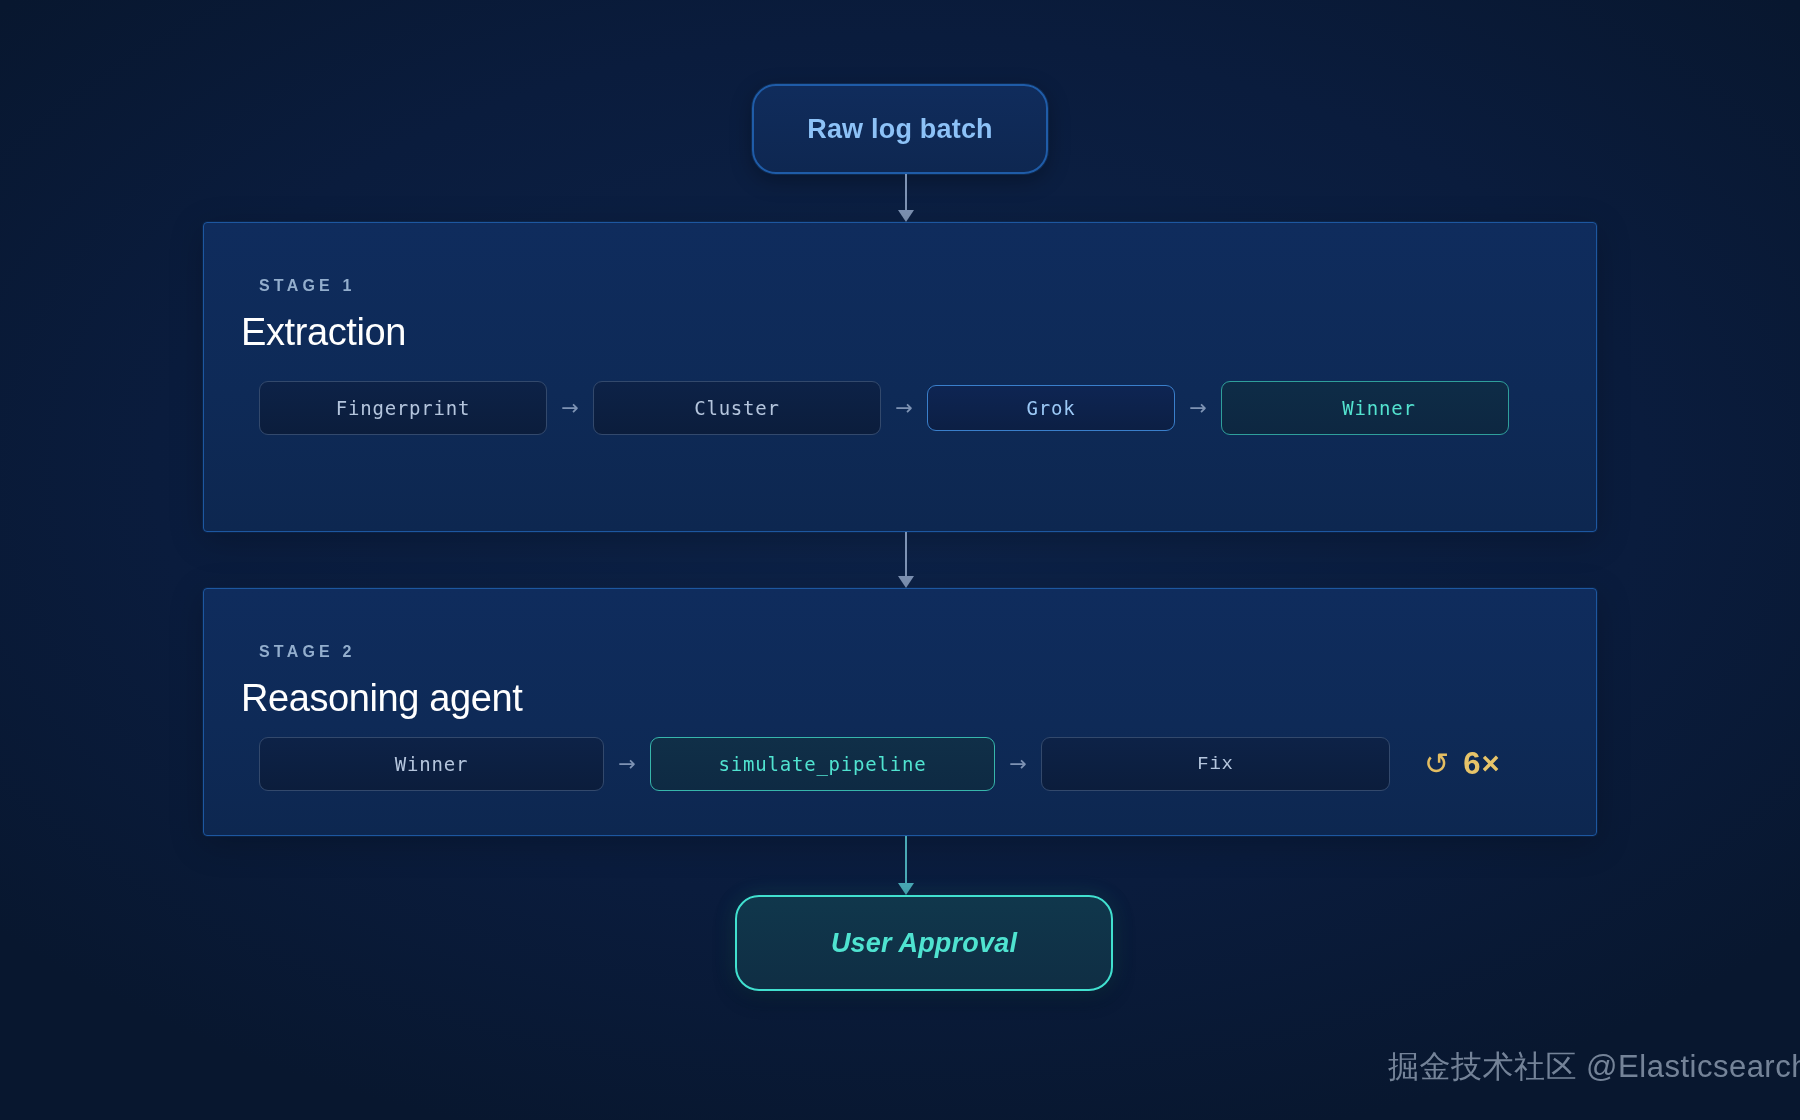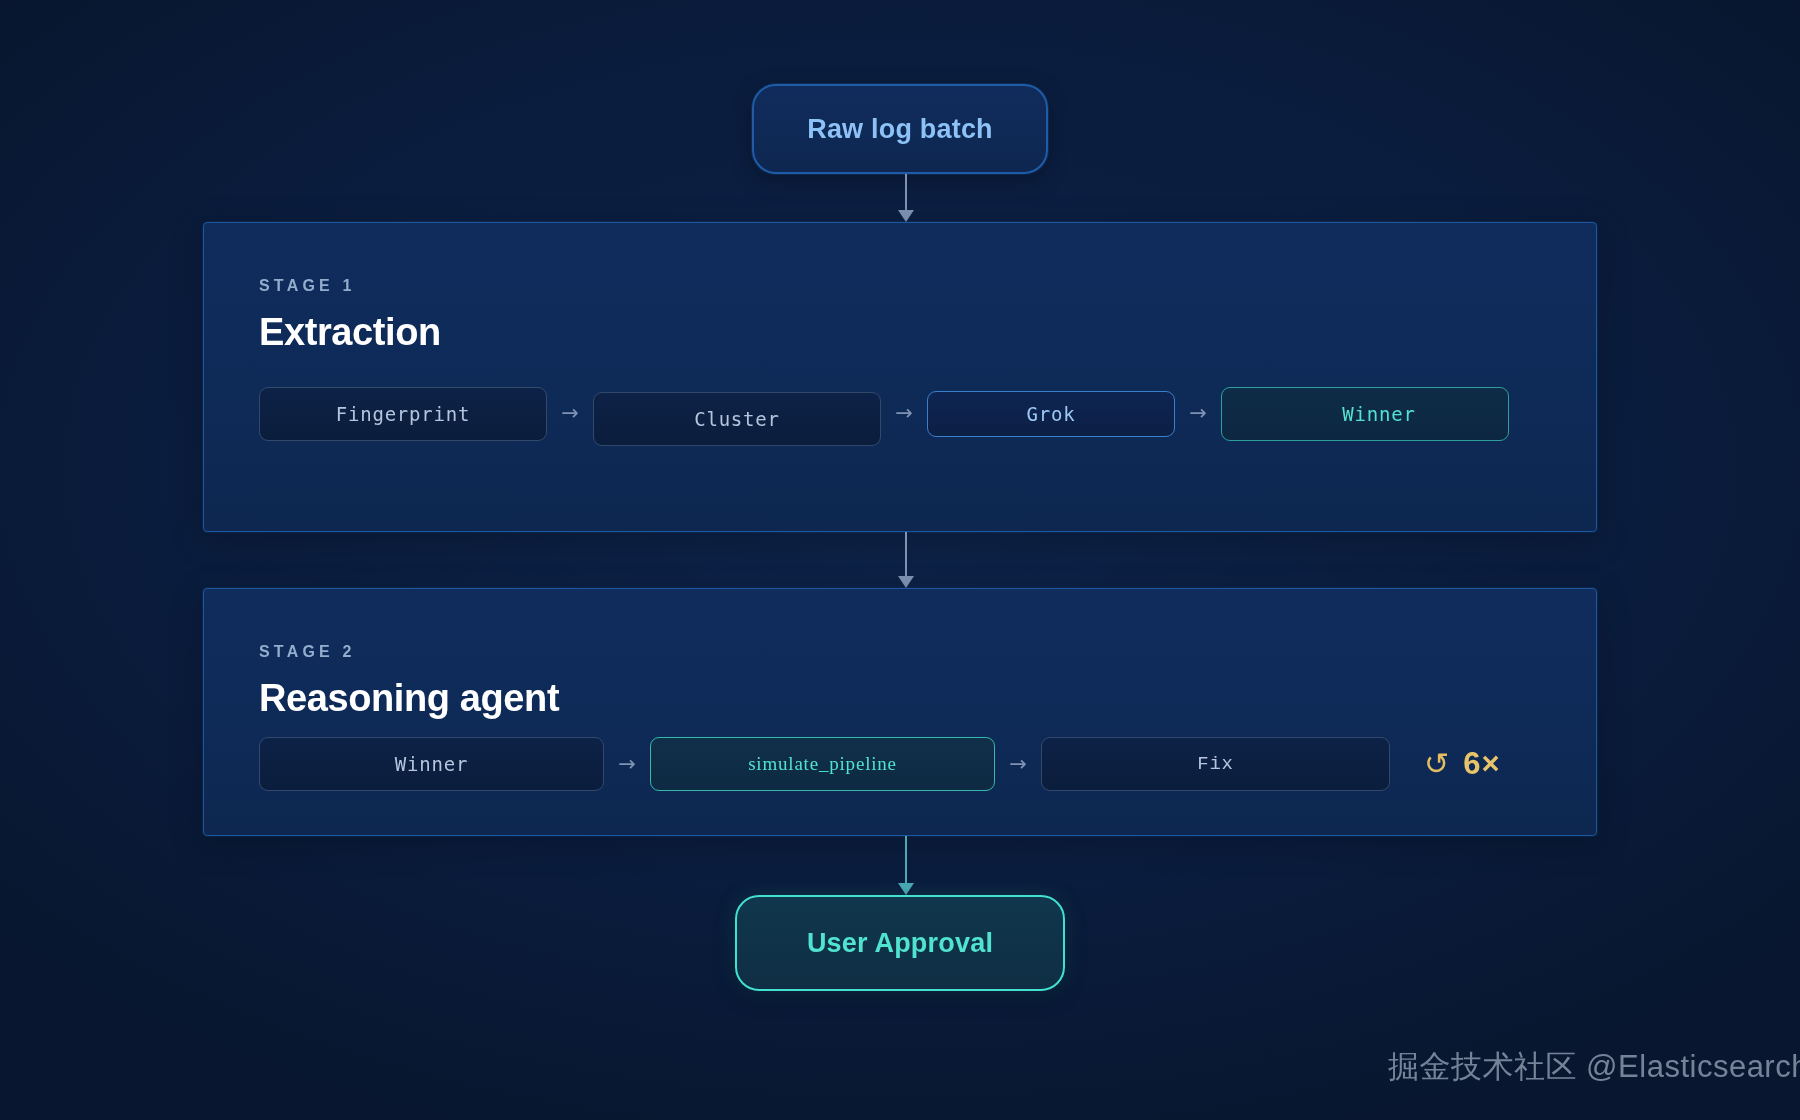--- a/index.html
+++ b/index.html
@@ -43,27 +43,28 @@
     background: linear-gradient(180deg, #102c5c 0%, #0e2751 100%);
     border: 2px solid #1f5ca8;
     color: #8dc2f7;
     font-size: 27px;
     box-shadow: 0 0 0 1px rgba(45,120,200,0.18), 0 6px 22px rgba(0,0,0,0.30);
   }
 
   .terminal-bottom {
     left: 735px;
     top: 895px;
-    width: 330px;
+    width: 378px;
     height: 96px;
     background: linear-gradient(180deg, #10374c 0%, #0f2e44 100%);
     border: 2.5px solid #41e0cf;
     color: #4fe3d0;
     font-size: 27px;
     box-shadow: 0 0 22px rgba(65,224,207,0.13), 0 6px 22px rgba(0,0,0,0.30);
+    font-style: italic;
   }
 
   
   .stage-card {
     position: absolute;
     left: 203px;
     width: 1394px;
     border-radius: 4px;
     background: linear-gradient(180deg, #0f2c5d 0%, #0e2a57 55%, #0d2750 100%);
     border: 1.5px solid #1d57a0;
@@ -78,23 +79,23 @@
     font-size: 16px;
     font-weight: bold;
     letter-spacing: 4.2px;
     color: #93aecd;
   }
   .stage-1 .stage-kicker { top: 54px; }
   .stage-2 .stage-kicker { top: 54px; }
 
   .stage-title {
     position: absolute;
-    left: 55px;
+    left: 37px;
     font-size: 38px;
-    font-weight: bold;
+    font-weight: normal;
     color: #ffffff;
     letter-spacing: -0.4px;
   }
   .stage-1 .stage-title { top: 88px; }
   .stage-2 .stage-title { top: 88px; }
 
   
   .node-row {
     position: absolute;
     left: 55px;
@@ -120,24 +121,24 @@
 
   .node.plain       { border-color: #33496c; color: #b4c5dd; }
   .node.accent-blue { border-color: #3a7fcb; color: #9cc9f6;
                       background: linear-gradient(180deg, #0e2553 0%, #0c1f44 100%); }
   .node.accent-teal { border-color: #2f9f9b; color: #53e2cf;
                       background: linear-gradient(180deg, #0e2c47 0%, #0d2741 100%); }
   .node.accent-teal-strong { border-color: #37b6ab; color: #50e3d0;
                       background: linear-gradient(180deg, #102f48 0%, #0e2a43 100%); }
 
   .w-fingerprint     { width: 288px; }
-  .w-cluster         { width: 288px; margin-top: 11px; }
+  .w-cluster         { width: 288px; }
   .w-winner          { width: 288px; padding-left: 28px; }
   .w-design          { width: 345px; }
-  .w-simulate        { width: 345px; font-family: Liberation Serif, serif; }
+  .w-simulate        { width: 345px; }
   .w-fix             { width: 349px; font-family: Liberation Mono, monospace; }
   .w-branch          { width: 248px; }
 
   .arrow-h {
     width: 46px;
     text-align: center;
     color: #7e93b4;
     font-size: 21px;
     font-family: "DejaVu Sans", sans-serif;
     line-height: 1;

